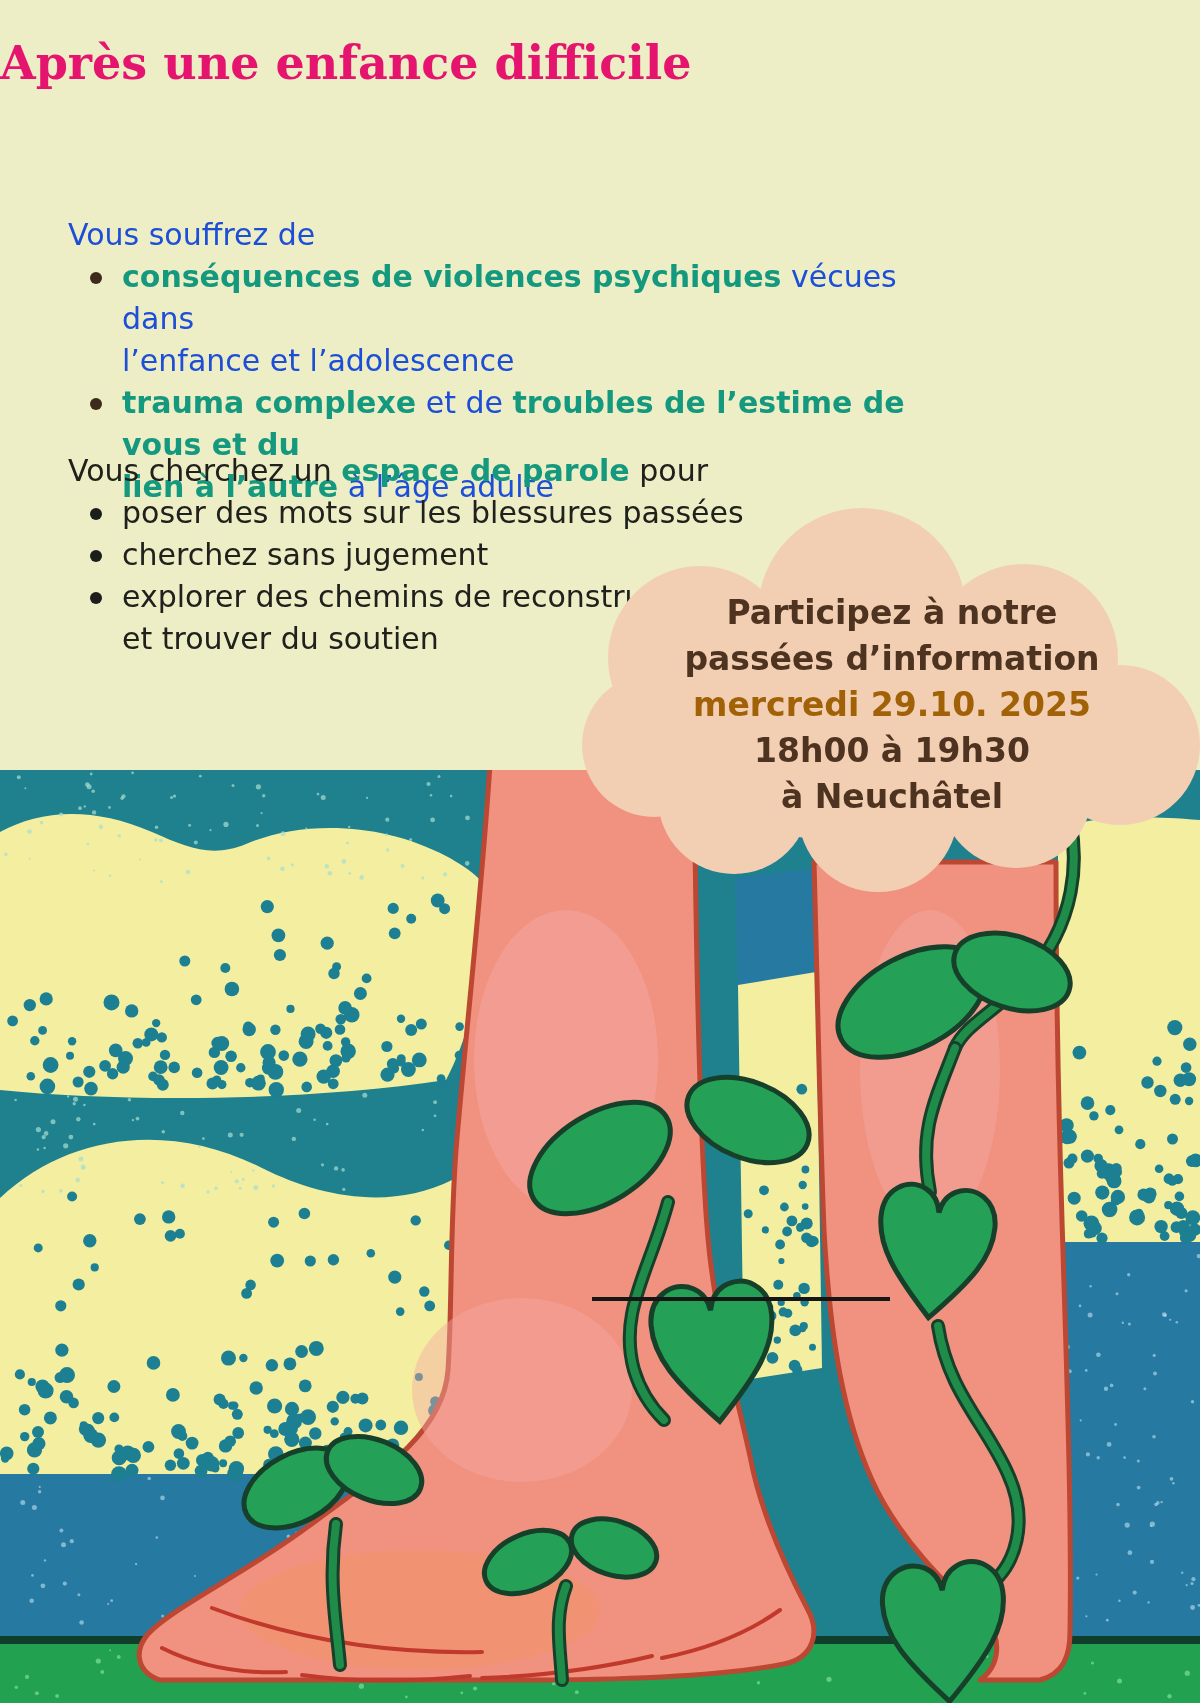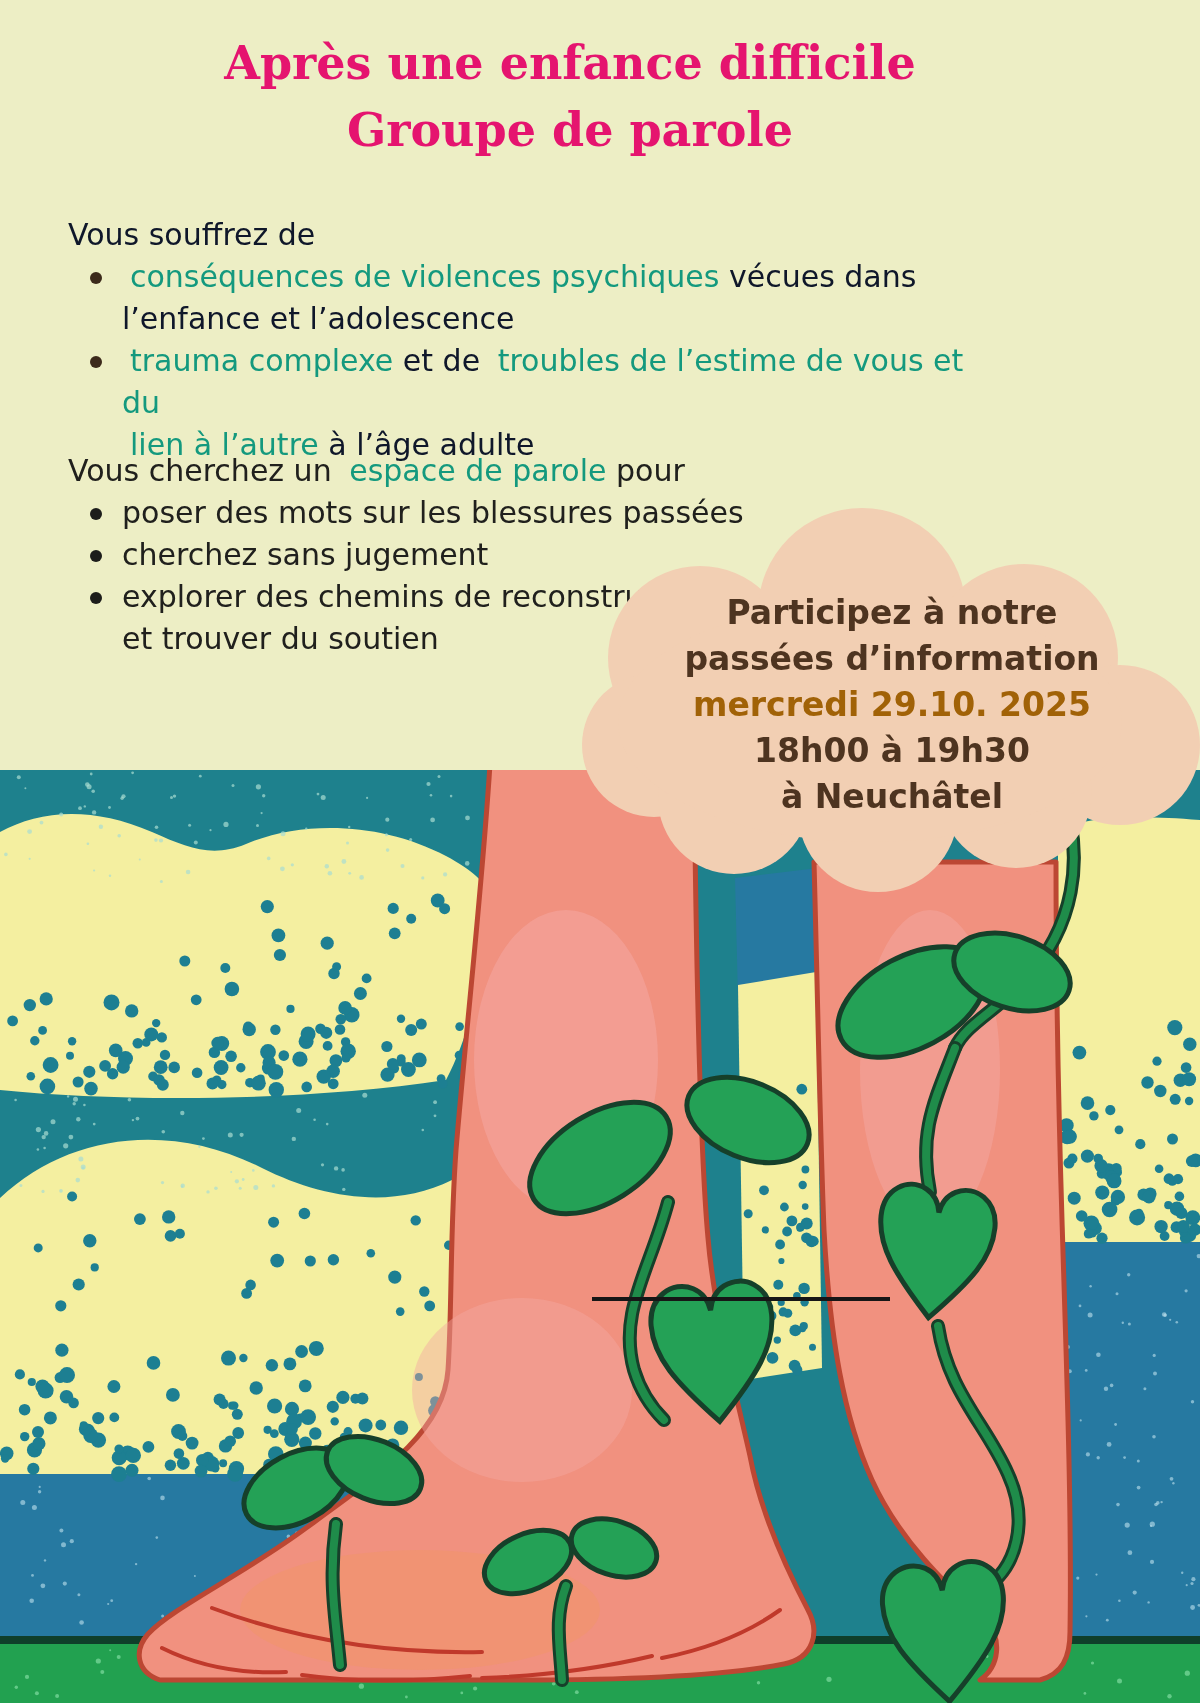--- a/index.html
+++ b/index.html
@@ -3,31 +3,31 @@
 <meta charset="utf-8">
 <style>
   html,body{margin:0;padding:0;background:#888;}
   .page{
     position:relative;width:1200px;height:1703px;overflow:hidden;
     background:#edeec5;
     font-family:"DejaVu Sans","Liberation Sans",sans-serif;
   }
   
   .title{
-    position:absolute;top:30px;left:0;width:1140px;text-align:center;
+    position:absolute;top:30px;left:0;width:1140px;text-align:left;
     font-family:"DejaVu Serif","Liberation Serif",serif;
     font-weight:700;font-size:46px;line-height:67px;color:#e5146f;
   }
   
   .txt{position:absolute;left:68px;width:900px;font-size:30px;line-height:42px;}
   .intro{top:214px;}
   .seek{top:450px;}
-  .brown{color:#0f172a;}
+  .brown{color:#1d4ed8;}
   .dark{color:#20201d;}
-  .accent{color:#14997e;font-weight:400;margin-left:8px;}
+  .accent{color:#14997e;font-weight:700;}
   ul.blist{margin:0;padding:0;list-style:none;}
   ul.blist li{position:relative;padding-left:54px;}
   ul.blist li::before{
     content:"";position:absolute;left:22px;top:16px;width:12px;height:12px;
     border-radius:50%;background:#3c2a1b;
   }
   ul.blist.darkdots li::before{background:#1d1d1b;}
   
   .callout{position:absolute;left:592px;top:540px;width:615px;height:350px;}
   .callout svg{position:absolute;left:0;top:0;overflow:visible;}
@@ -45,21 +45,20 @@
   .legfill{fill:#f1917f;stroke:#bc4733;stroke-width:5;stroke-linejoin:round;}
   .crease{fill:none;stroke:#c0392b;stroke-width:4;stroke-linecap:round;}
 </style>
 </head>
 <body>
 
 <div class="page">
 
   <div class="title">
     <div>Après une enfance difficile</div>
-    <div>Groupe de parole</div>
   </div>
 
   <div class="txt intro">
     <div class="brown">Vous souffrez de</div>
     <ul class="blist">
       <li><span class="accent">conséquences de violences psychiques</span><span class="brown"> vécues dans</span><br><span class="brown">l’enfance et l’adolescence</span></li>
       <li><span class="accent">trauma complexe</span><span class="brown"> et de </span><span class="accent">troubles de l’estime de vous et du</span><br><span class="accent">lien à l’autre</span><span class="brown"> à l’âge adulte</span></li>
     </ul>
   </div>
 

